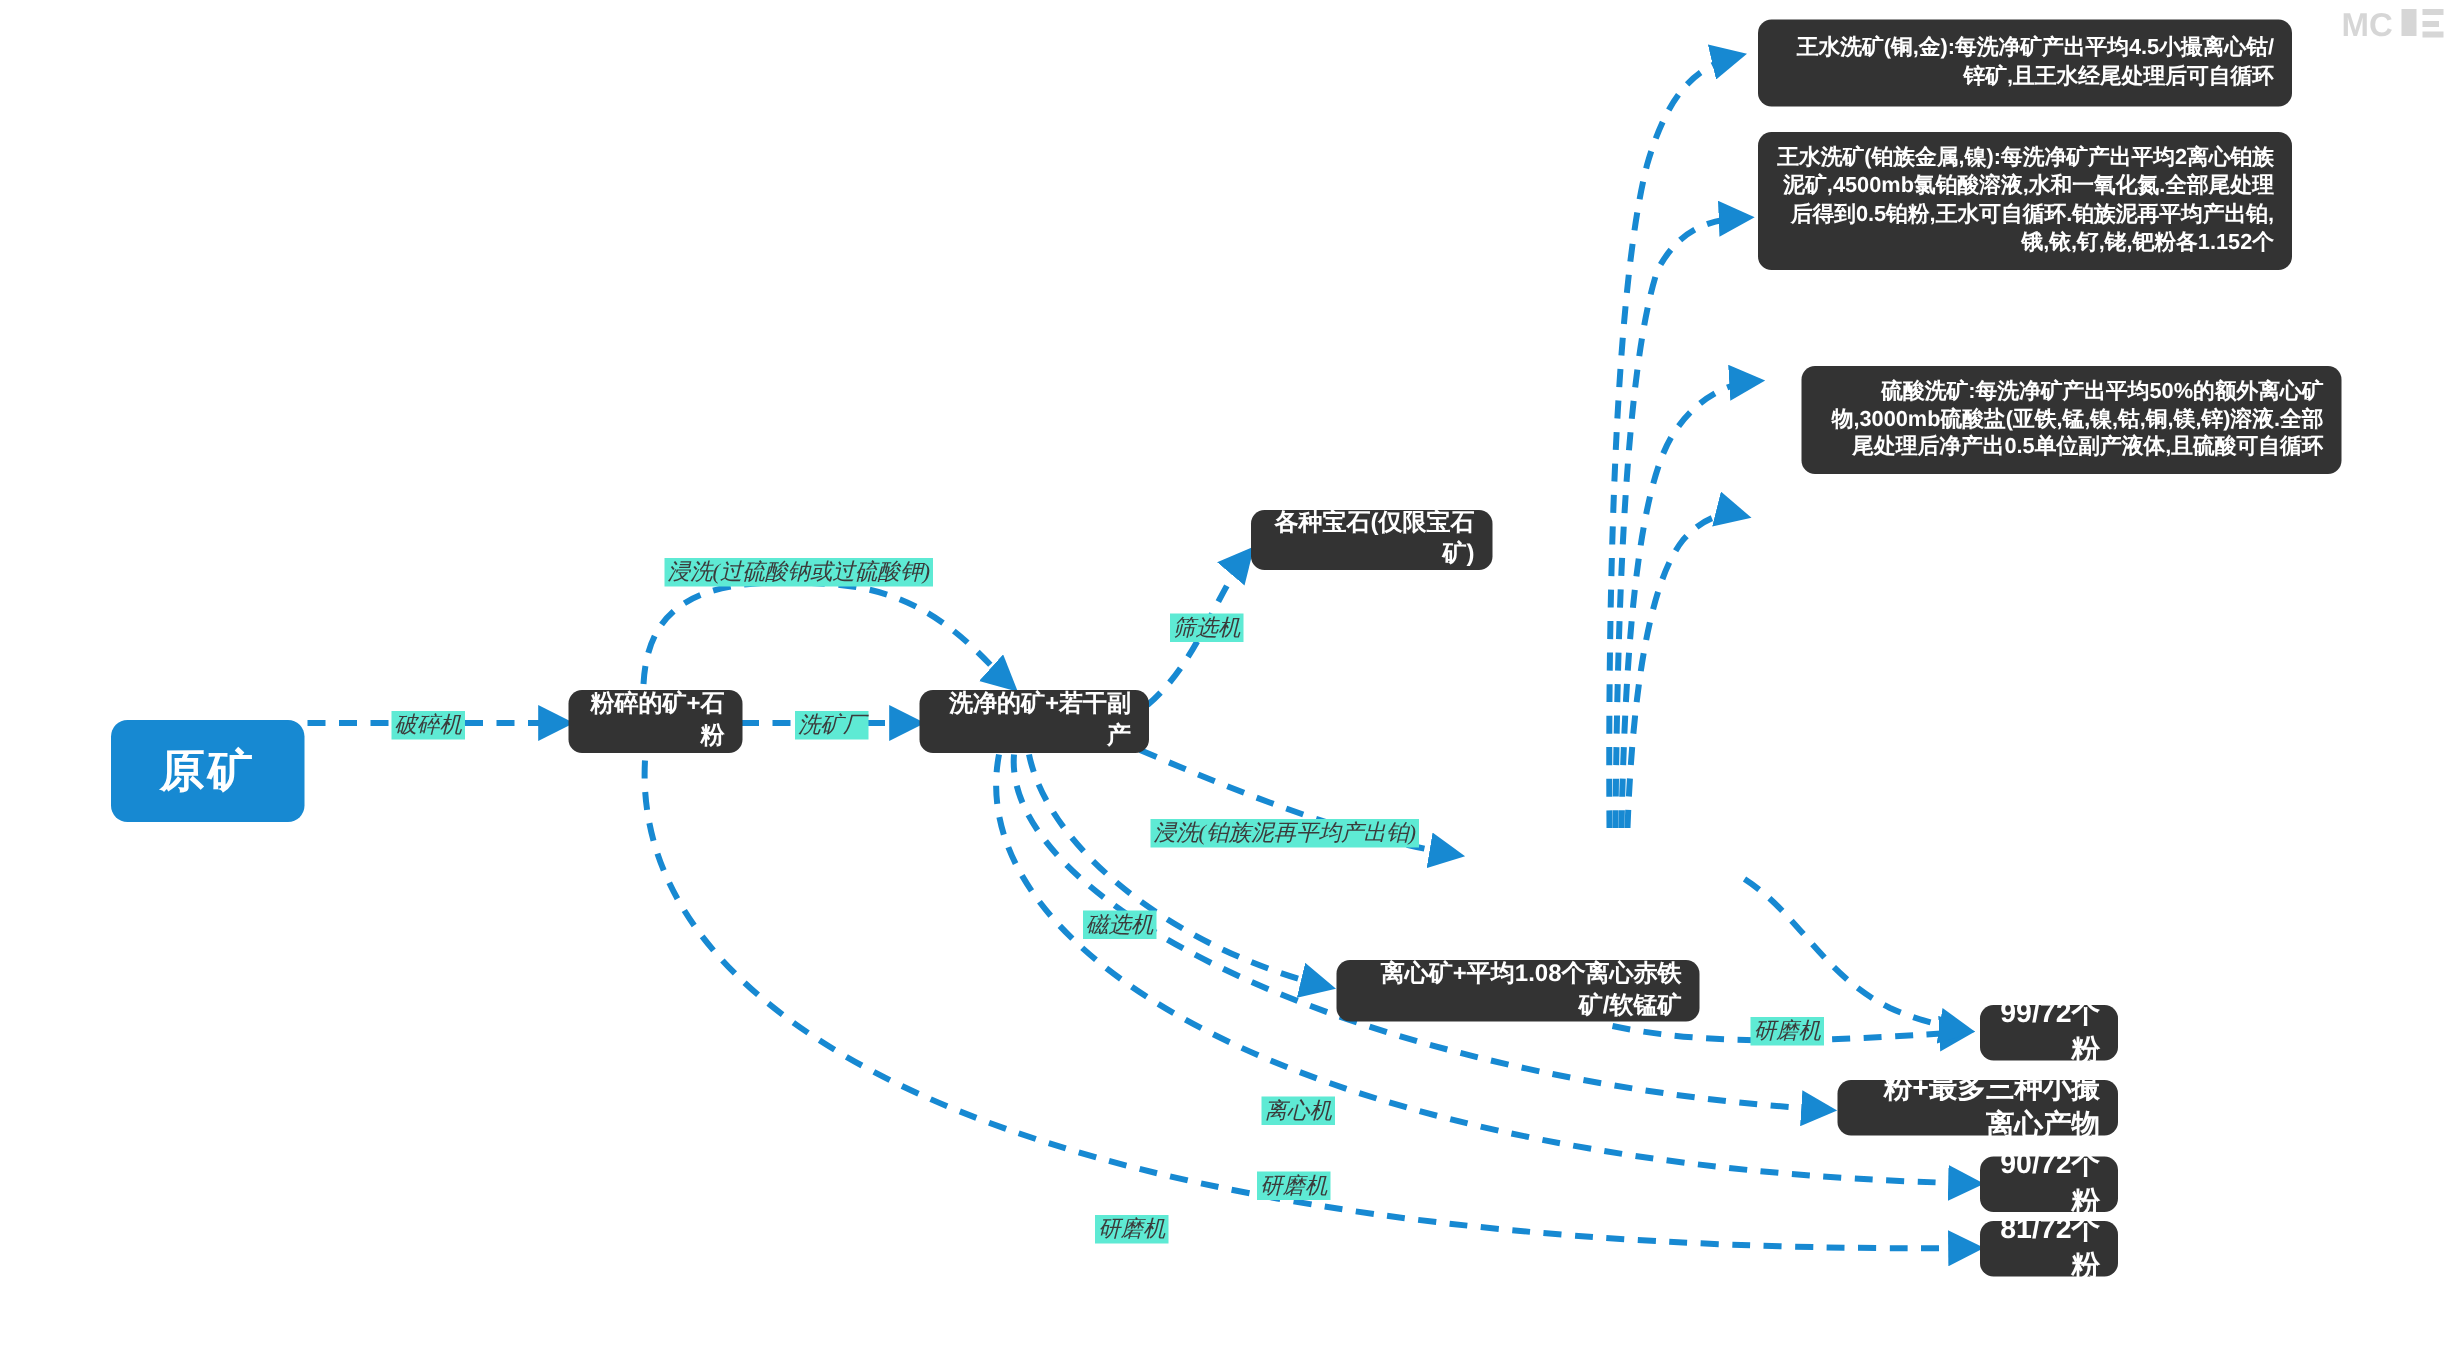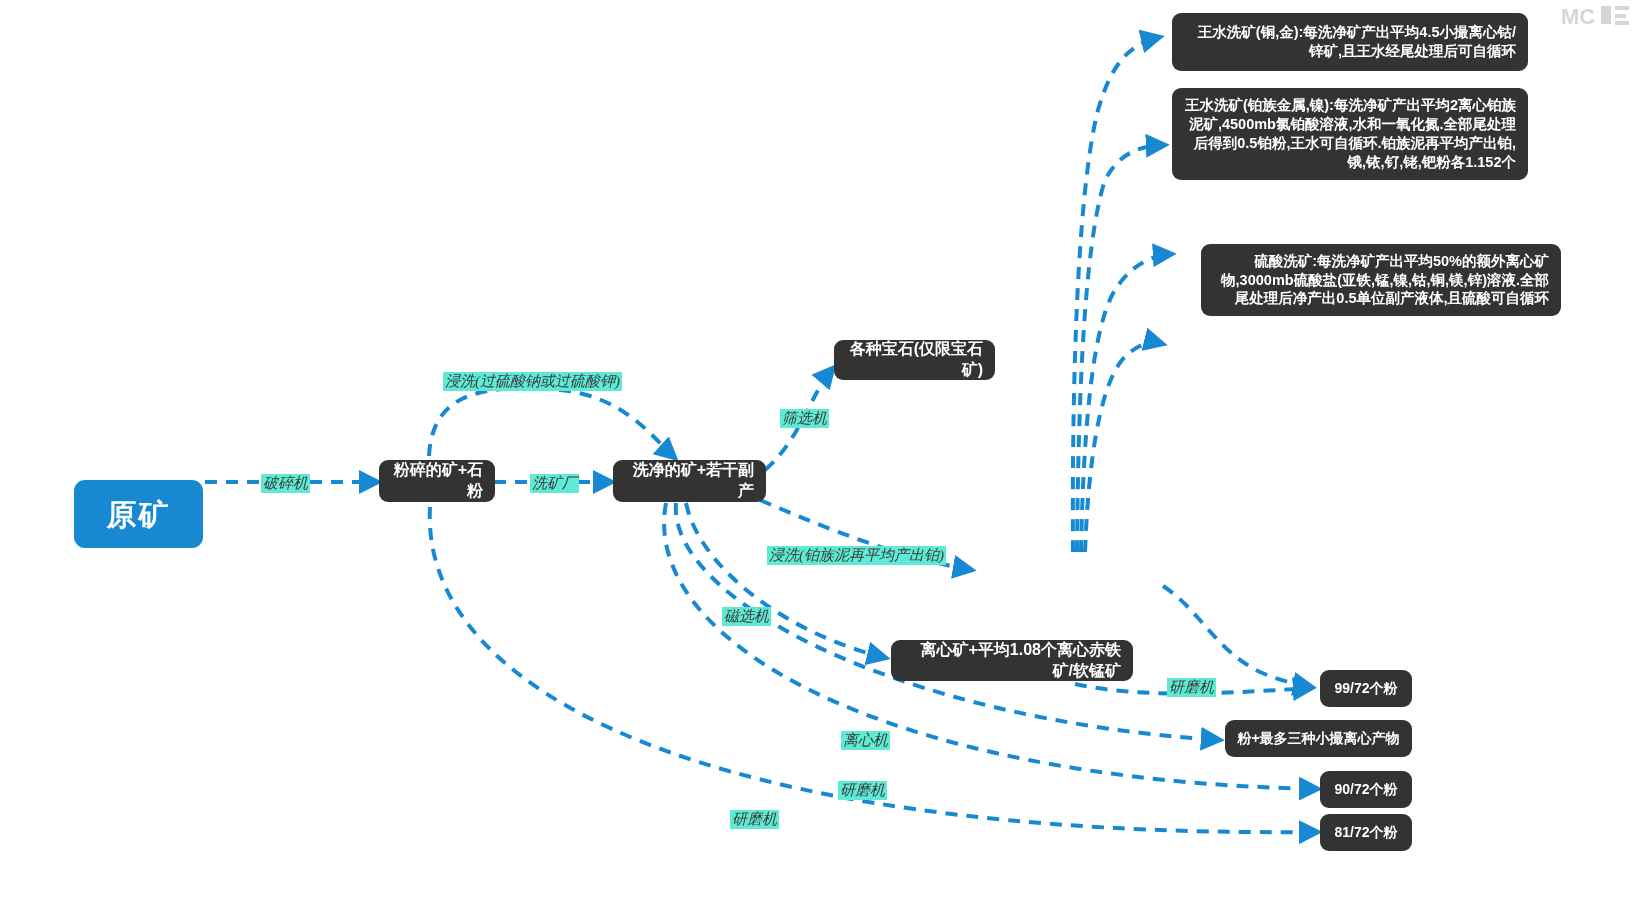--- a/index.html
+++ b/index.html
@@ -26,21 +26,21 @@
     padding:7px 12px;
     white-space:pre-wrap;
   }
   .node.start{
     background:#1789d2;
     border-radius:11px;
     font-size:30px;
     letter-spacing:2px;
   }
   .node.n16{font-size:16px;}
-  .node.n15{font-size:14px;}
+  .node.n15{font-size:19px;}
   .node.n14{font-size:14.5px;}
 
   .edge-label{
     position:absolute;
     font-size:15px;
     font-style:italic;
     color:#3b3b3b;
     background:#5eead4;
     padding:0 2px;
     white-space:nowrap;

